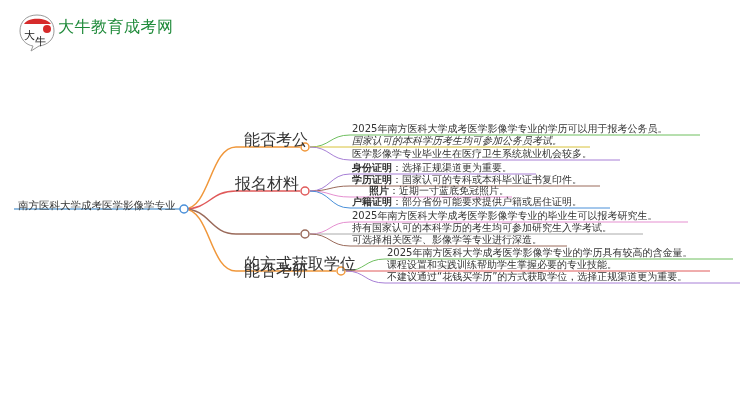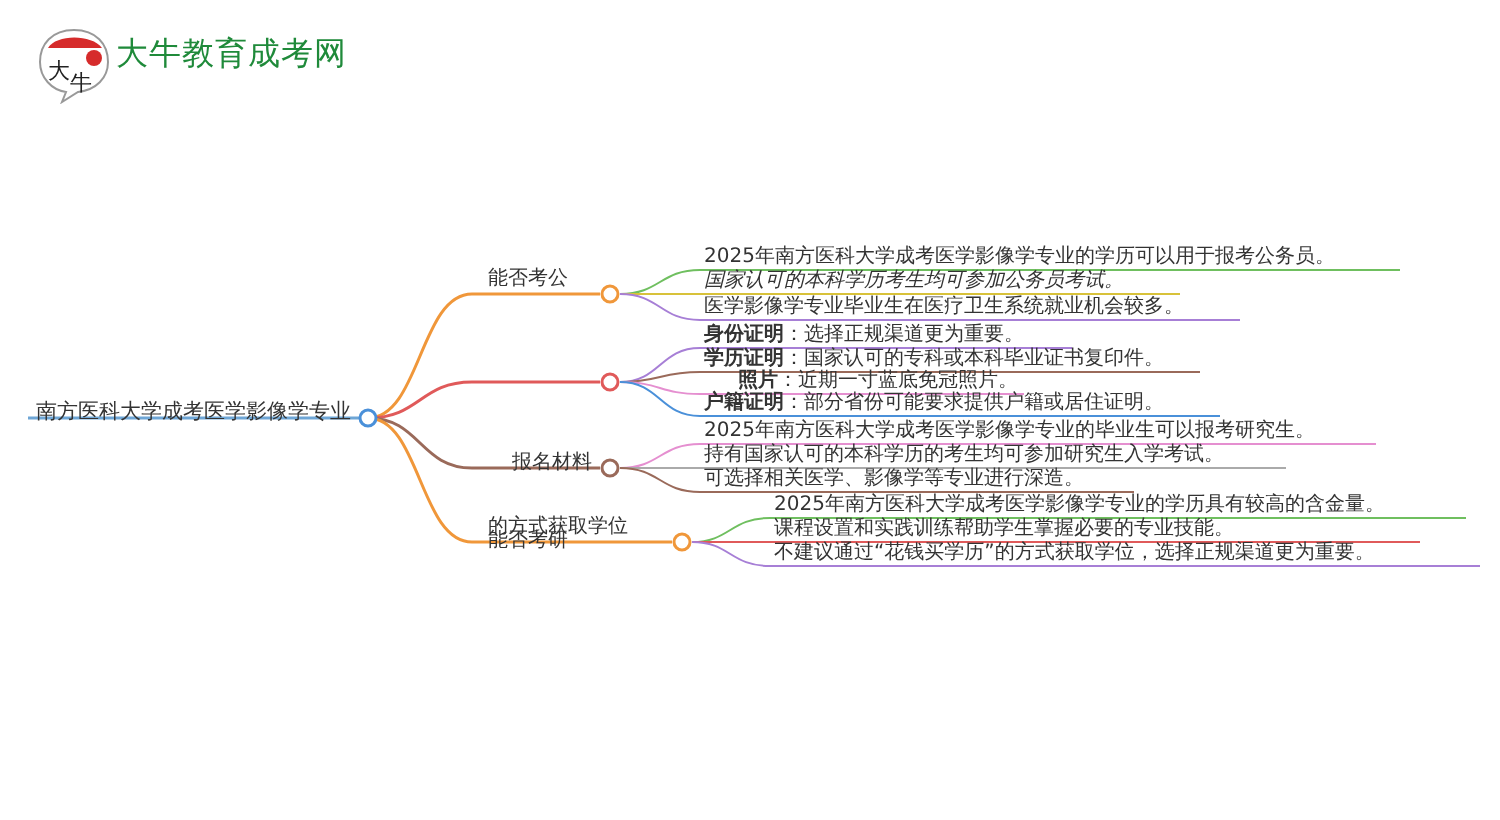--- a/index.html
+++ b/index.html
@@ -4,21 +4,21 @@
 <style>
   html, body { margin:0; padding:0; background:#ffffff; }
   body { width:750px; height:410px; position:relative; overflow:hidden; font-family:"DejaVu Sans", sans-serif; }
   .logo { position:absolute; left:18px; top:12px; width:140px; height:42px; }
   .logo-badge { position:absolute; left:0; top:0; width:38px; height:40px; }
   .logo-title { position:absolute; left:40px; top:5px; font-size:16px; font-weight:normal; color:#1f8a3a; letter-spacing:0.5px; white-space:nowrap; }
   .logo-url { position:absolute; left:40px; top:25px; font-size:11px; color:#1f8a3a; white-space:nowrap; }
   svg.map { position:absolute; left:0; top:0; }
   .t { position:absolute; font-size:10px; color:#333; white-space:nowrap; line-height:12px; }
   .root { position:absolute; left:18px; top:199px; font-size:10.5px; color:#333; white-space:nowrap; }
-  .b { font-size:10px; color:#333; }
+  .b { font-size:16px; color:#333; }
   .bold { font-weight:bold;text-align:right; }
 </style>
 </head>
 <body>
 
 <div class="logo">
   <svg class="logo-badge" viewBox="0 0 38 40" width="38" height="40">
     <path d="M19 3 C8 3 2 10 2 19 C2 27 8 33 15 34 L13 39 L21 34 C30 33 36 27 36 19 C36 10 30 3 19 3 Z" fill="#ffffff" stroke="#999" stroke-width="1"></path>
     <path d="M6 12 C10 5 28 5 33 12 Z" fill="#d62b2b"></path>
     <text x="6" y="27" font-size="11" font-family="DejaVu Serif, serif" fill="#222">大</text>
@@ -57,21 +57,21 @@
   <circle cx="184" cy="209" r="4" fill="#fff" stroke="#4a90d9" stroke-width="1.5"></circle>
   <circle cx="305" cy="147" r="4" fill="#fff" stroke="#f0973a" stroke-width="1.5"></circle>
   <circle cx="305" cy="191" r="4" fill="#fff" stroke="#e05a5a" stroke-width="1.5"></circle>
   <circle cx="305" cy="234" r="4" fill="#fff" stroke="#9a6a5a" stroke-width="1.5"></circle>
   <circle cx="341" cy="271" r="4" fill="#fff" stroke="#f0973a" stroke-width="1.5"></circle>
 </svg>
 
 <div class="root">南方医科大学成考医学影像学专业</div>
 
 <div class="t b" style="left:244px; top:134px;">能否考公</div>
-<div class="t b" style="left:256px; top:178px;margin-top:48px;">报名材料</div>
+<div class="t b" style="left:235px; top:178px;">报名材料</div>
 <div class="t b" style="left:244px; top:221px;margin-top:44px;">能否考研</div>
 <div class="t b" style="left:244px; top:258px;">的方式获取学位</div>
 
 <div class="t" style="left:352px; top:123px;">2025年南方医科大学成考医学影像学专业的学历可以用于报考公务员。</div>
 <div class="t" style="left:352px; top:135px;font-style:italic;">国家认可的本科学历考生均可参加公务员考试。</div>
 <div class="t" style="left:352px; top:148px;">医学影像学专业毕业生在医疗卫生系统就业机会较多。</div>
 
 <div class="t" style="left:352px; top:162px;"><span class="bold">身份证明</span><span>：选择正规渠道更为重要。</span></div>
 <div class="t" style="left:352px; top:174px;"><span class="bold">学历证明</span><span>：国家认可的专科或本科毕业证书复印件。</span></div>
 <div class="t" style="left:369px; top:185px;"><span class="bold">照片</span><span>：近期一寸蓝底免冠照片。</span></div>

